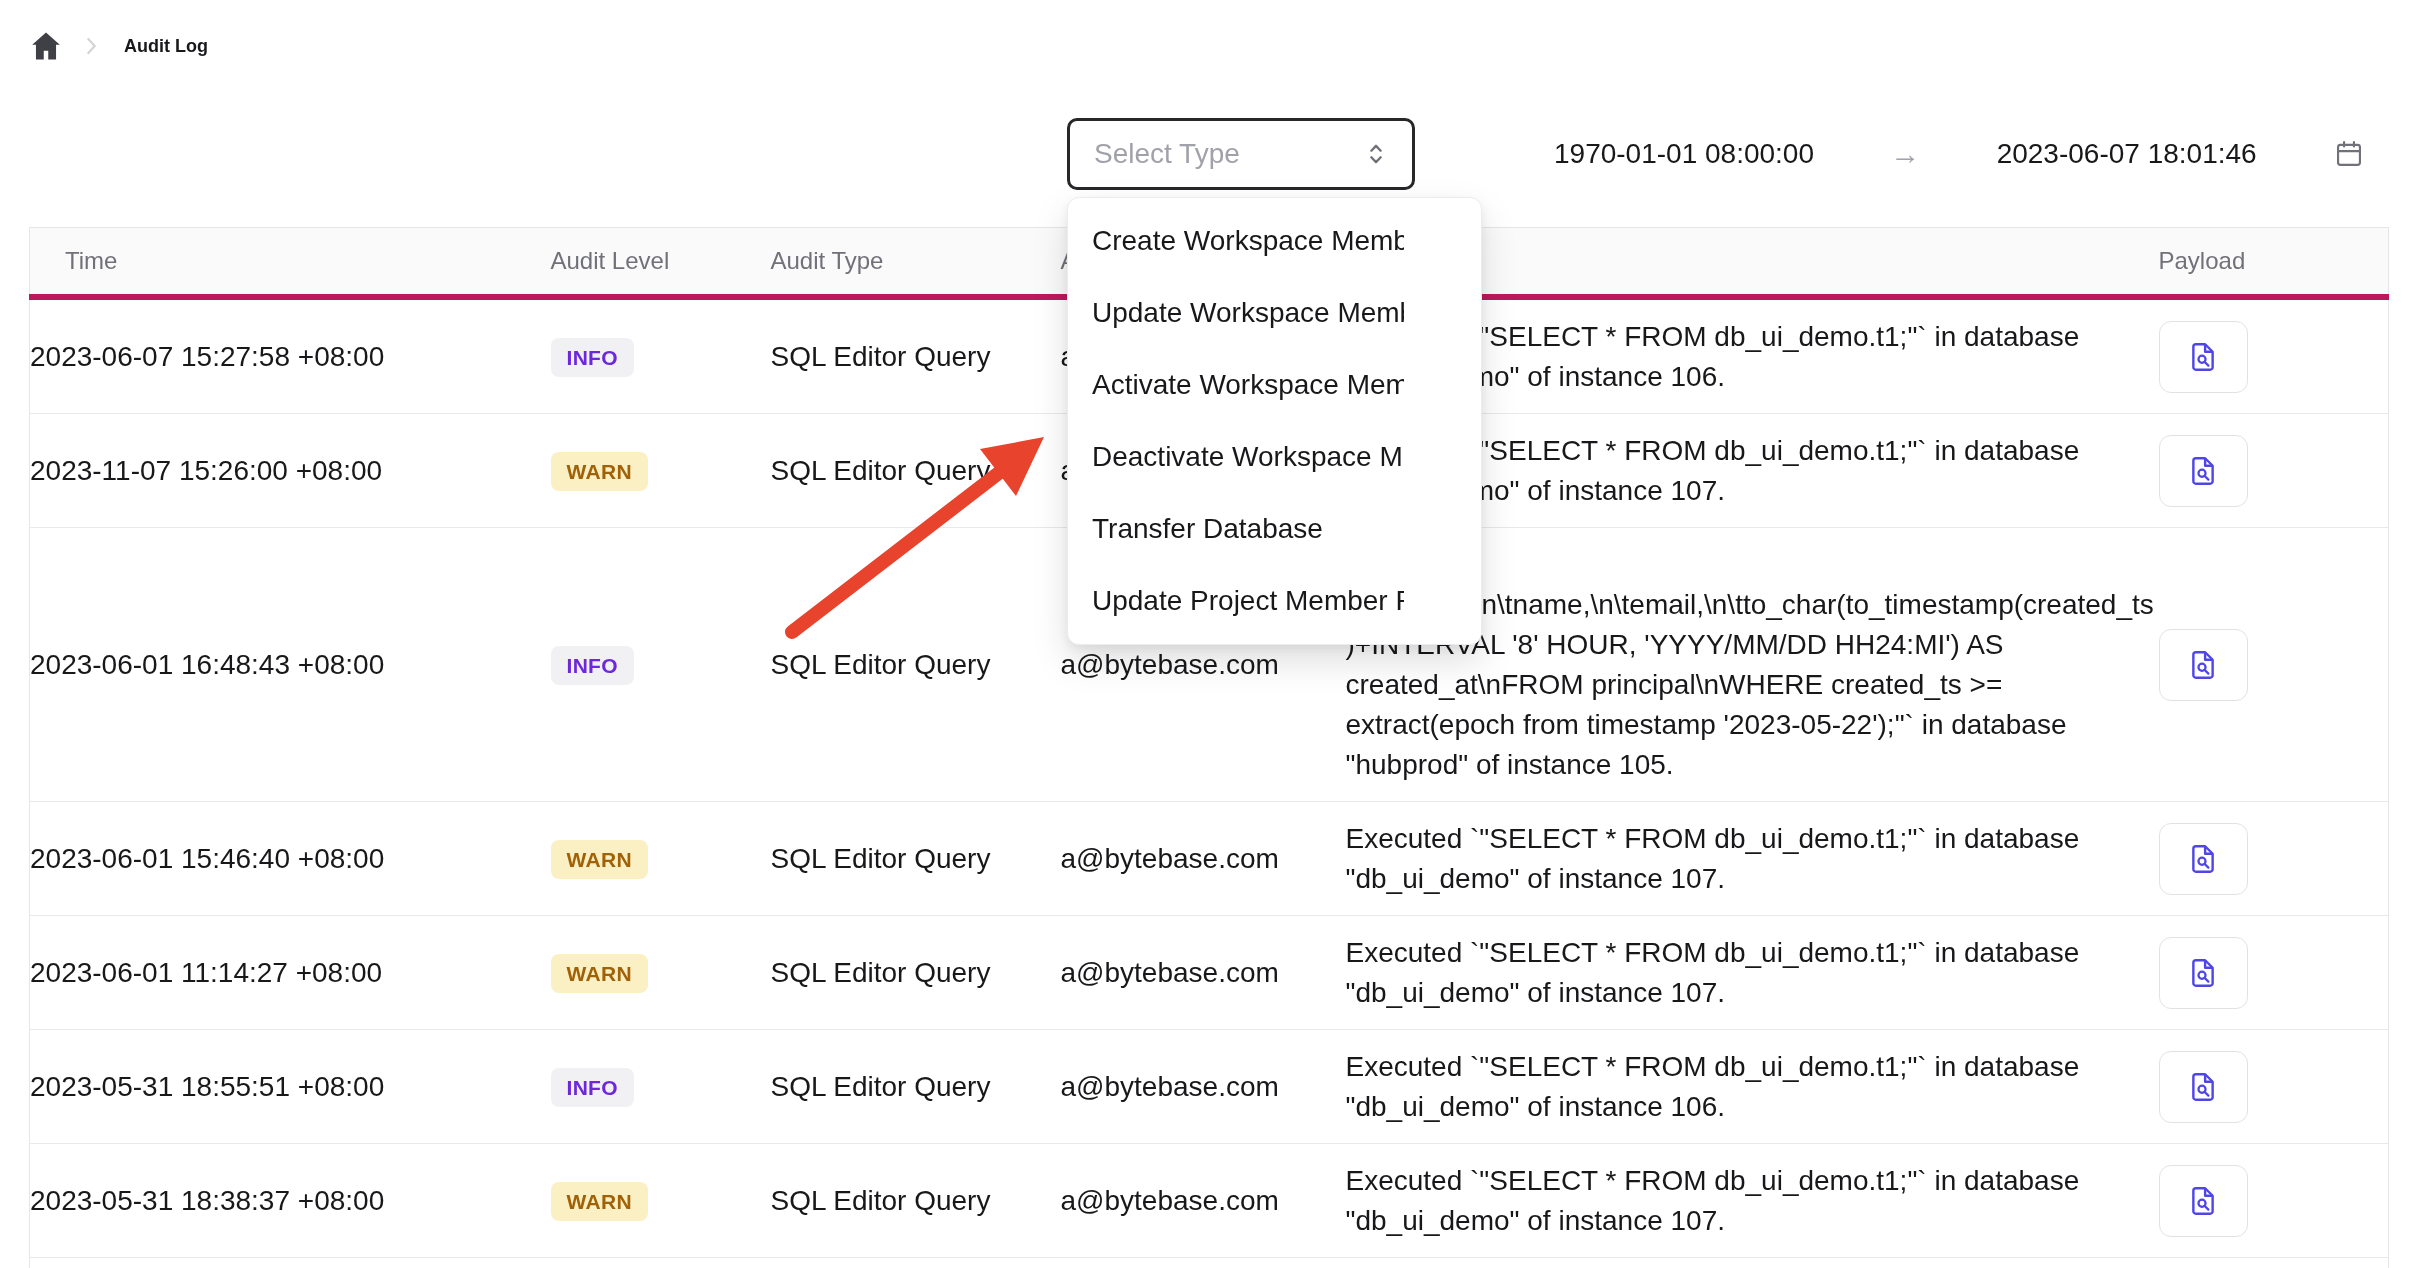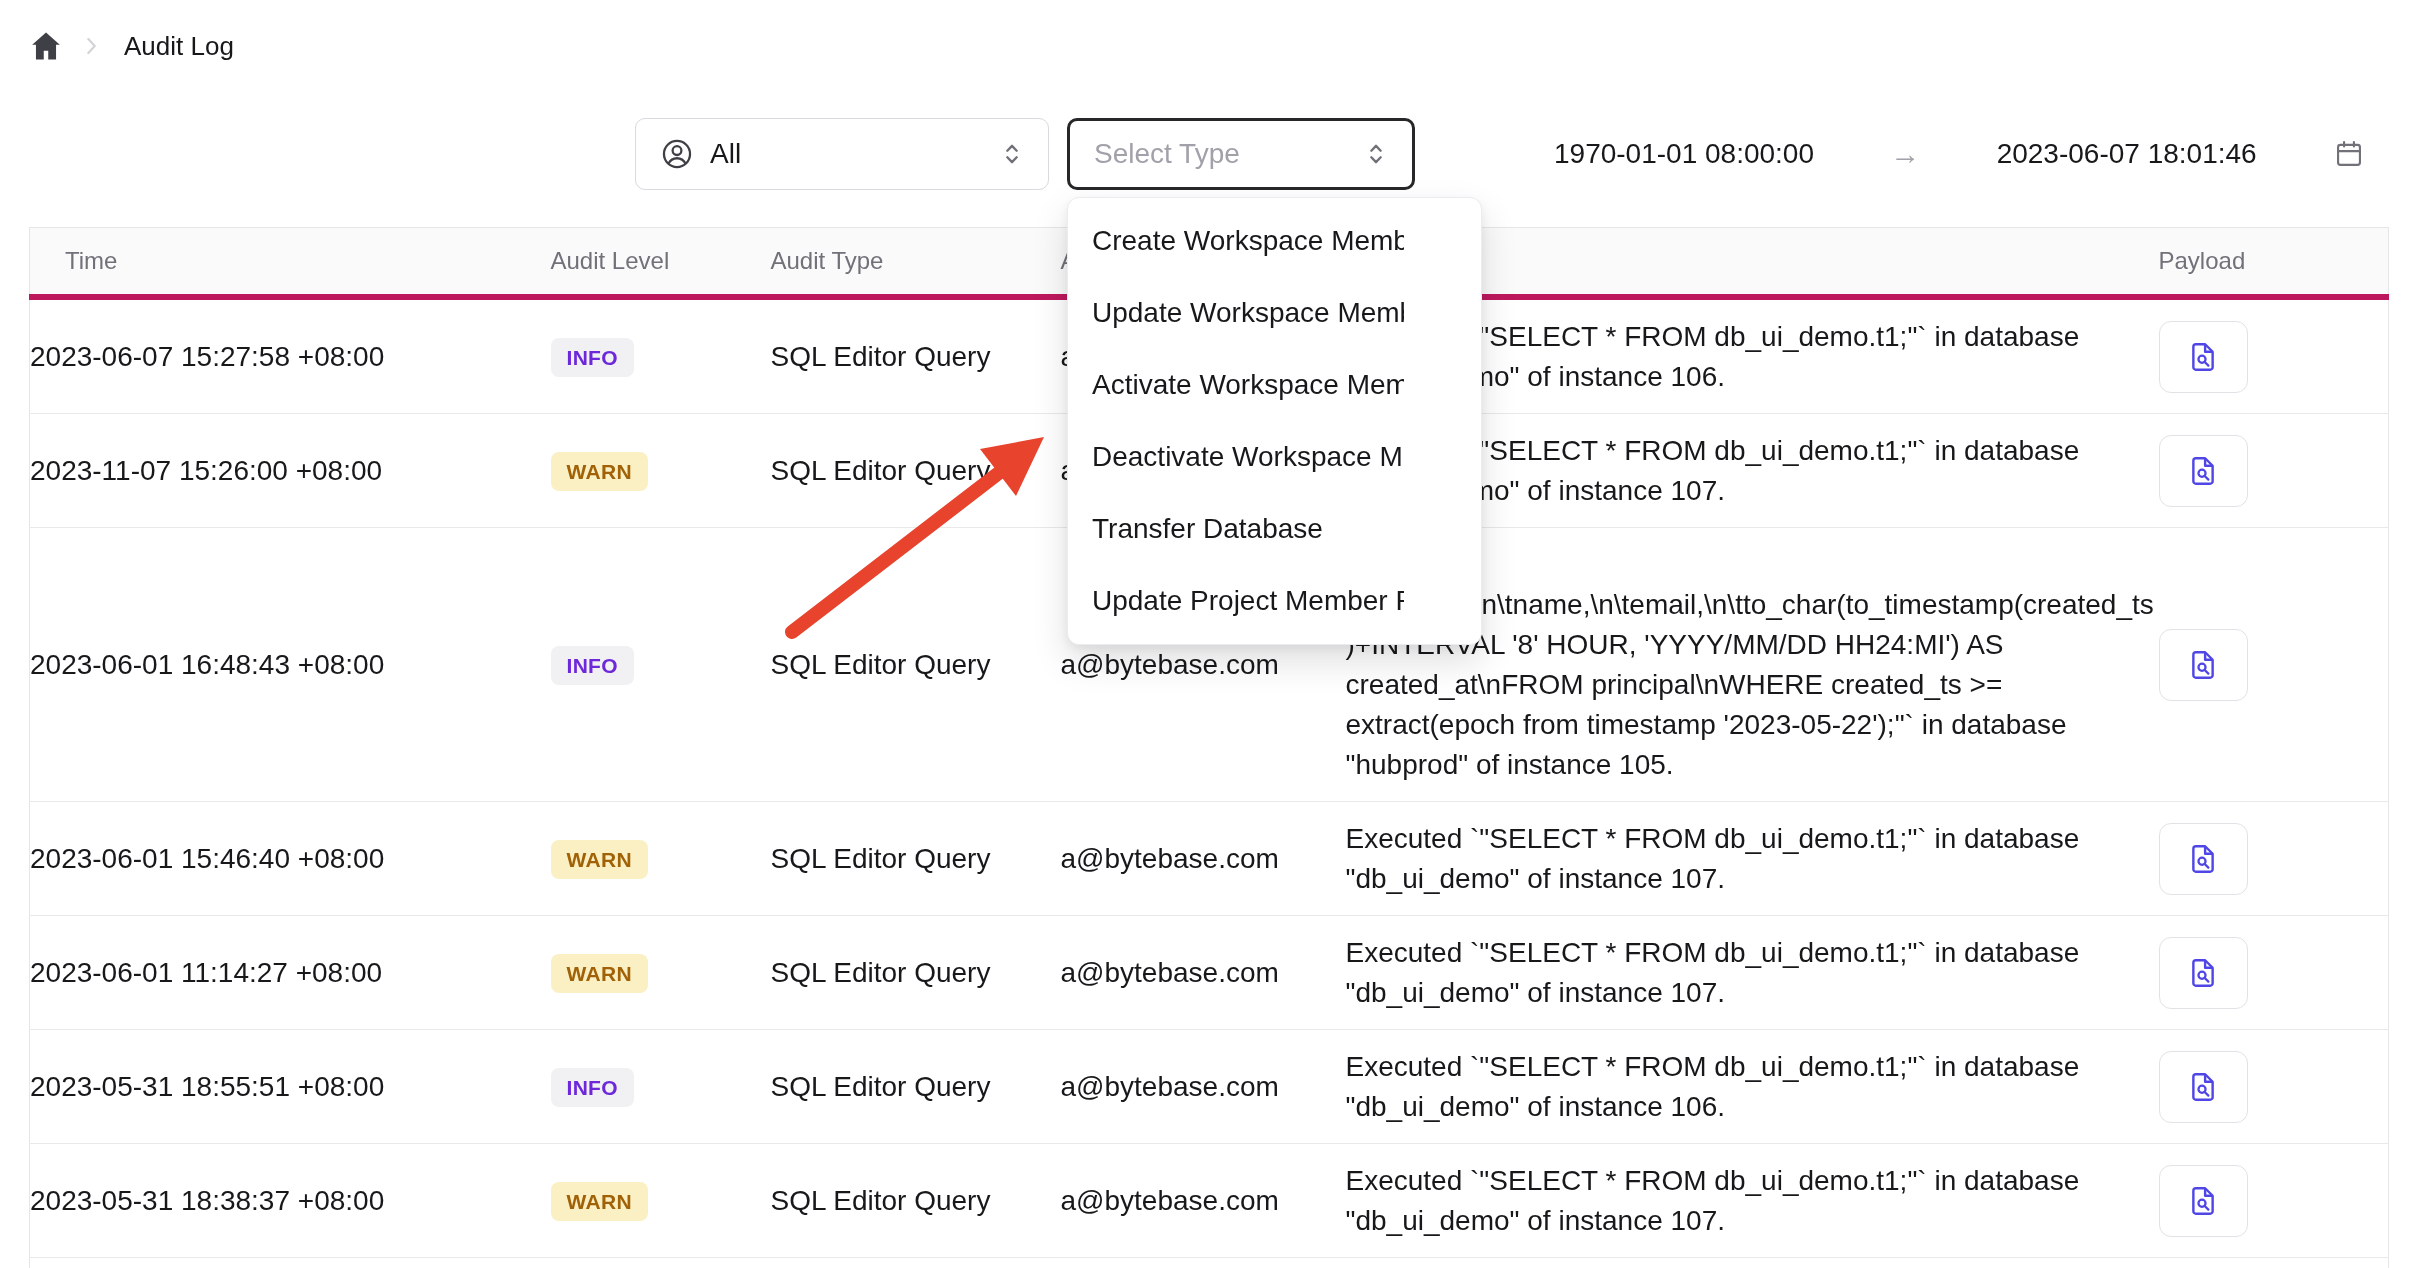--- a/index.html
+++ b/index.html
@@ -6,21 +6,21 @@
   body{
     width:2410px;height:1268px;position:relative;overflow:hidden;
     background:#ffffff;color:#18181b;
     font-family:"Liberation Sans","DejaVu Sans",sans-serif;
   }
   svg.ic{display:block;}
   
   .breadcrumb{position:absolute;top:22px;left:28px;height:48px;display:flex;align-items:center;gap:14px;}
   .icon-home{width:36px;height:36px;color:#3f3f46;}
   .icon-crumb-sep{width:26px;height:26px;color:#d4d4d8;}
-  .page-title{font-size:26px;font-weight:400;color:#18181b;margin-left:6px;}
+  .page-title{font-size:18px;font-weight:700;color:#18181b;margin-left:6px;}
   
   .filter-bar{position:absolute;top:118px;left:0;width:2410px;height:72px;}
   .select{
     position:absolute;top:0;height:72px;box-sizing:border-box;background:#fff;
     border:1px solid #d9d9de;border-radius:10px;display:flex;align-items:center;
     padding:0 22px 0 24px;font-size:28px;cursor:pointer;
   }
   .select-user{left:635px;width:414px;gap:16px;color:#18181b;}
   .select-type{left:1067px;width:348px;border:3px solid #27272a;color:#a1a1aa;}
   .icon-person{width:34px;height:34px;color:#3f3f46;flex:0 0 auto;}
@@ -107,29 +107,20 @@
   <svg class="ic icon-home">
       <use href="#i-home"></use>
     </svg>
   <svg class="ic icon-crumb-sep">
       <use href="#i-chevron-right"></use>
     </svg>
   <span class="page-title">Audit Log</span>
 </div>
 
 <div class="filter-bar">
-  <div class="select select-user">
-    <svg class="ic icon-person">
-        <use href="#i-person-circle"></use>
-      </svg>
-    <span>All</span>
-    <svg class="ic icon-updown">
-        <use href="#i-updown"></use>
-      </svg>
-  </div>
   <div class="select select-type">
     <span>Select Type</span>
     <svg class="ic icon-updown">
         <use href="#i-updown"></use>
       </svg>
   </div>
   <div class="date-range">
     <span>1970-01-01 08:00:00</span>
     <span class="date-arrow">→</span>
     <span>2023-06-07 18:01:46</span>

